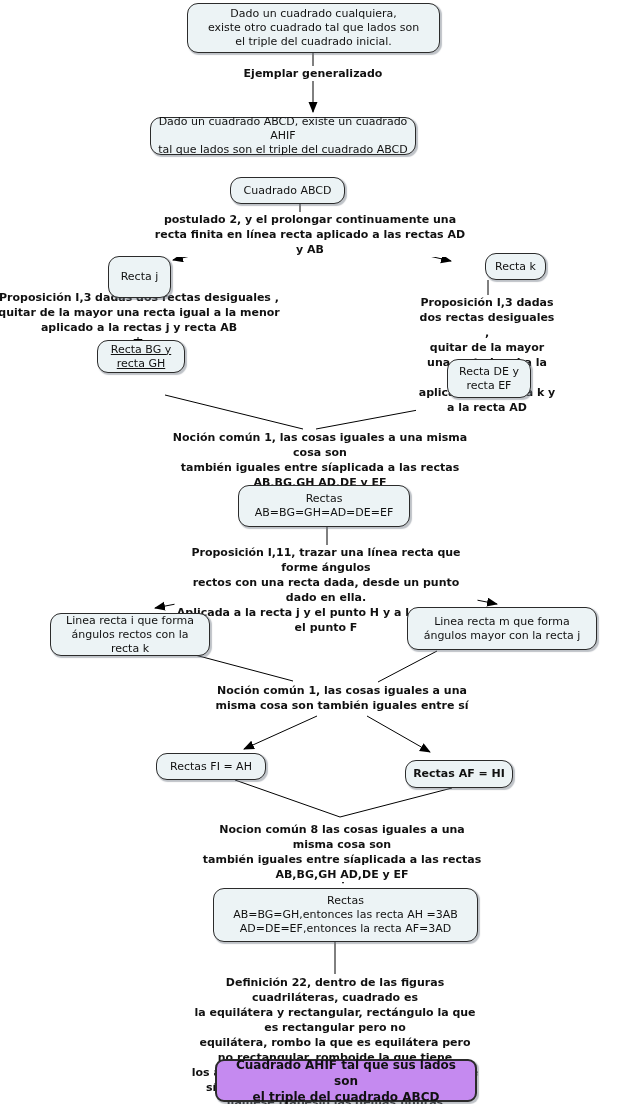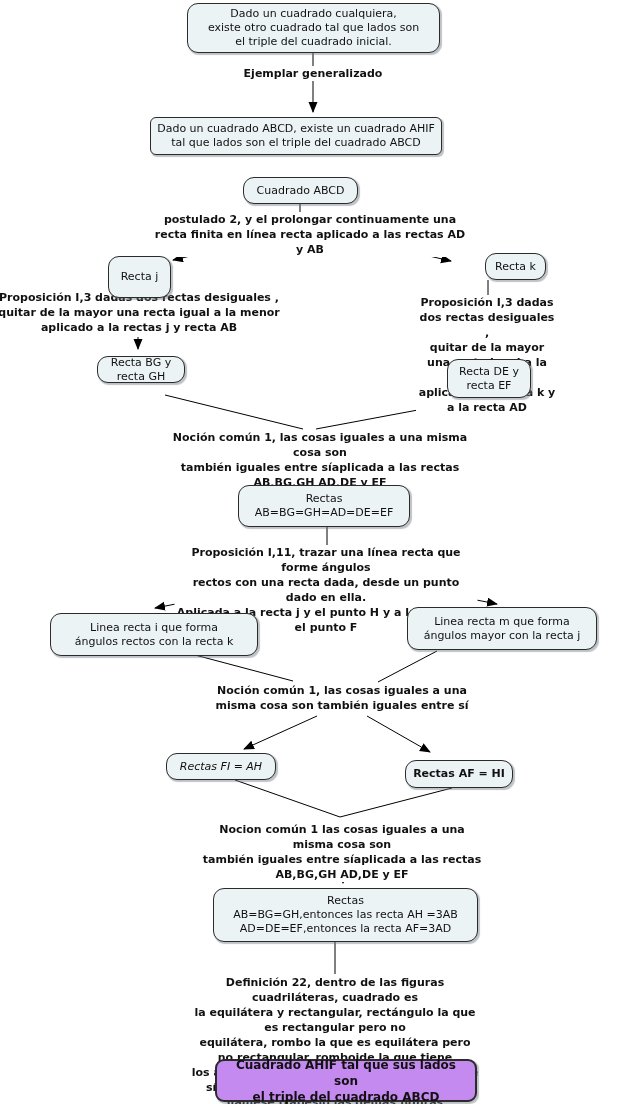--- a/index.html
+++ b/index.html
@@ -65,36 +65,36 @@
     <line x1="452" y1="788" x2="340" y2="817"></line>
     <line x1="343" y1="866" x2="343" y2="883" marker-end="url(#arrow)"></line>
     <line x1="335" y1="942" x2="335" y2="974"></line>
     <line x1="340" y1="1043" x2="340" y2="1055" marker-end="url(#arrow)"></line>
   </g>
 </svg>
 
 <div class="node" style="left:187px; top:3px;   width:253px; height:50px;">Dado un cuadrado cualquiera,
 existe otro cuadrado tal que lados son
 el triple del cuadrado inicial.</div>
-<div class="node" style="left:150px; top:117px; width:292px; height:38px;border-radius:6px;">Dado un cuadrado ABCD, existe un cuadrado AHIF
+<div class="node" style="left:150px; top:117px; width:266px; height:38px;">Dado un cuadrado ABCD, existe un cuadrado AHIF
 tal que lados son el triple del cuadrado ABCD</div>
-<div class="node" style="left:243px; top:177px; width:115px; height:27px;">Cuadrado ABCD</div>
+<div class="node" style="left:230px; top:177px; width:115px; height:27px;">Cuadrado ABCD</div>
 <div class="node" style="left:108px; top:256px; width:63px;  height:42px;">Recta j</div>
 <div class="node" style="left:457px; top:253px; width:61px;  height:27px;margin-left:28px;">Recta k</div>
-<div class="node" style="left:97px;  top:356px; width:88px;  height:27px;">Recta BG y
+<div class="node" style="left:97px;  top:340px; width:88px;  height:33px;text-decoration:underline;">Recta BG y
 recta GH</div>
 <div class="node" style="left:447px; top:359px; width:84px;  height:39px;">Recta DE y
 recta EF</div>
 <div class="node" style="left:238px; top:485px; width:172px; height:42px;">Rectas
 AB=BG=GH=AD=DE=EF</div>
-<div class="node" style="left:50px;  top:613px; width:208px; height:43px;">Linea recta i que forma
+<div class="node" style="left:50px;  top:613px; width:160px; height:43px;">Linea recta i que forma
 ángulos rectos con la recta k</div>
 <div class="node" style="left:407px; top:607px; width:190px; height:43px;">Linea recta m que forma
 ángulos mayor con la recta j</div>
-<div class="node" style="left:166px; top:753px; width:110px; height:27px;font-style:italic;">Rectas FI = AH</div>
+<div class="node" style="left:156px; top:753px; width:110px; height:27px;">Rectas FI = AH</div>
 <div class="node" style="left:405px; top:760px; width:108px; height:28px;font-weight:bold;">Rectas AF = HI</div>
 <div class="node" style="left:213px; top:888px; width:265px; height:54px;">Rectas
 AB=BG=GH,entonces las recta AH =3AB
 AD=DE=EF,entonces la recta AF=3AD</div>
 <div class="node final" style="left:215px; top:1059px; width:262px; height:43px;">Cuadrado AHIF tal que sus lados son
 el triple del cuadrado ABCD</div>
 
 <div class="label" style="left:313px; top:66px;">Ejemplar generalizado</div>
 <div class="label" style="left:310px; top:212px;">postulado 2, y el prolongar continuamente una
 recta finita en línea recta aplicado a las rectas AD y AB</div>
@@ -105,20 +105,20 @@
 quitar de la mayor una recta igual a la menor
 aplicado a la recta k y  a la recta AD</div>
 <div class="label" style="left:320px; top:430px;">Noción común 1, las cosas iguales a una misma cosa son
 también iguales entre síaplicada a las rectas
 AB,BG,GH AD,DE y EF</div>
 <div class="label" style="left:326px; top:545px;">Proposición I,11, trazar una línea recta que forme ángulos
 rectos con una recta dada, desde un punto dado en ella.
 Aplicada a la recta j y el punto H y a la recta k Y el punto F</div>
 <div class="label" style="left:342px; top:683px;">Noción común 1, las cosas iguales a una
 misma cosa son también iguales entre sí</div>
-<div class="label" style="left:342px; top:822px;">Nocion común 1 las cosas iguales a una misma cosa son
+<div class="label" style="left:342px; top:822px;">Nocion común 8 las cosas iguales a una misma cosa son
 también iguales entre síaplicada a las rectas
 AB,BG,GH AD,DE y EF</div>
 <div class="label" style="left:335px; top:975px;">Definición 22, dentro de las figuras cuadriláteras, cuadrado es
 la equilátera y rectangular, rectángulo la que es rectangular pero no
 equilátera, rombo la que es equilátera pero no rectangular, romboide la que tiene
 los ángulos y los lados opuestos iguales entre sí, pero no es equilátera ni rectangular; y
 llámese trapesio las demás figuras cuadriláteras.</div>
 
 </body></html>

